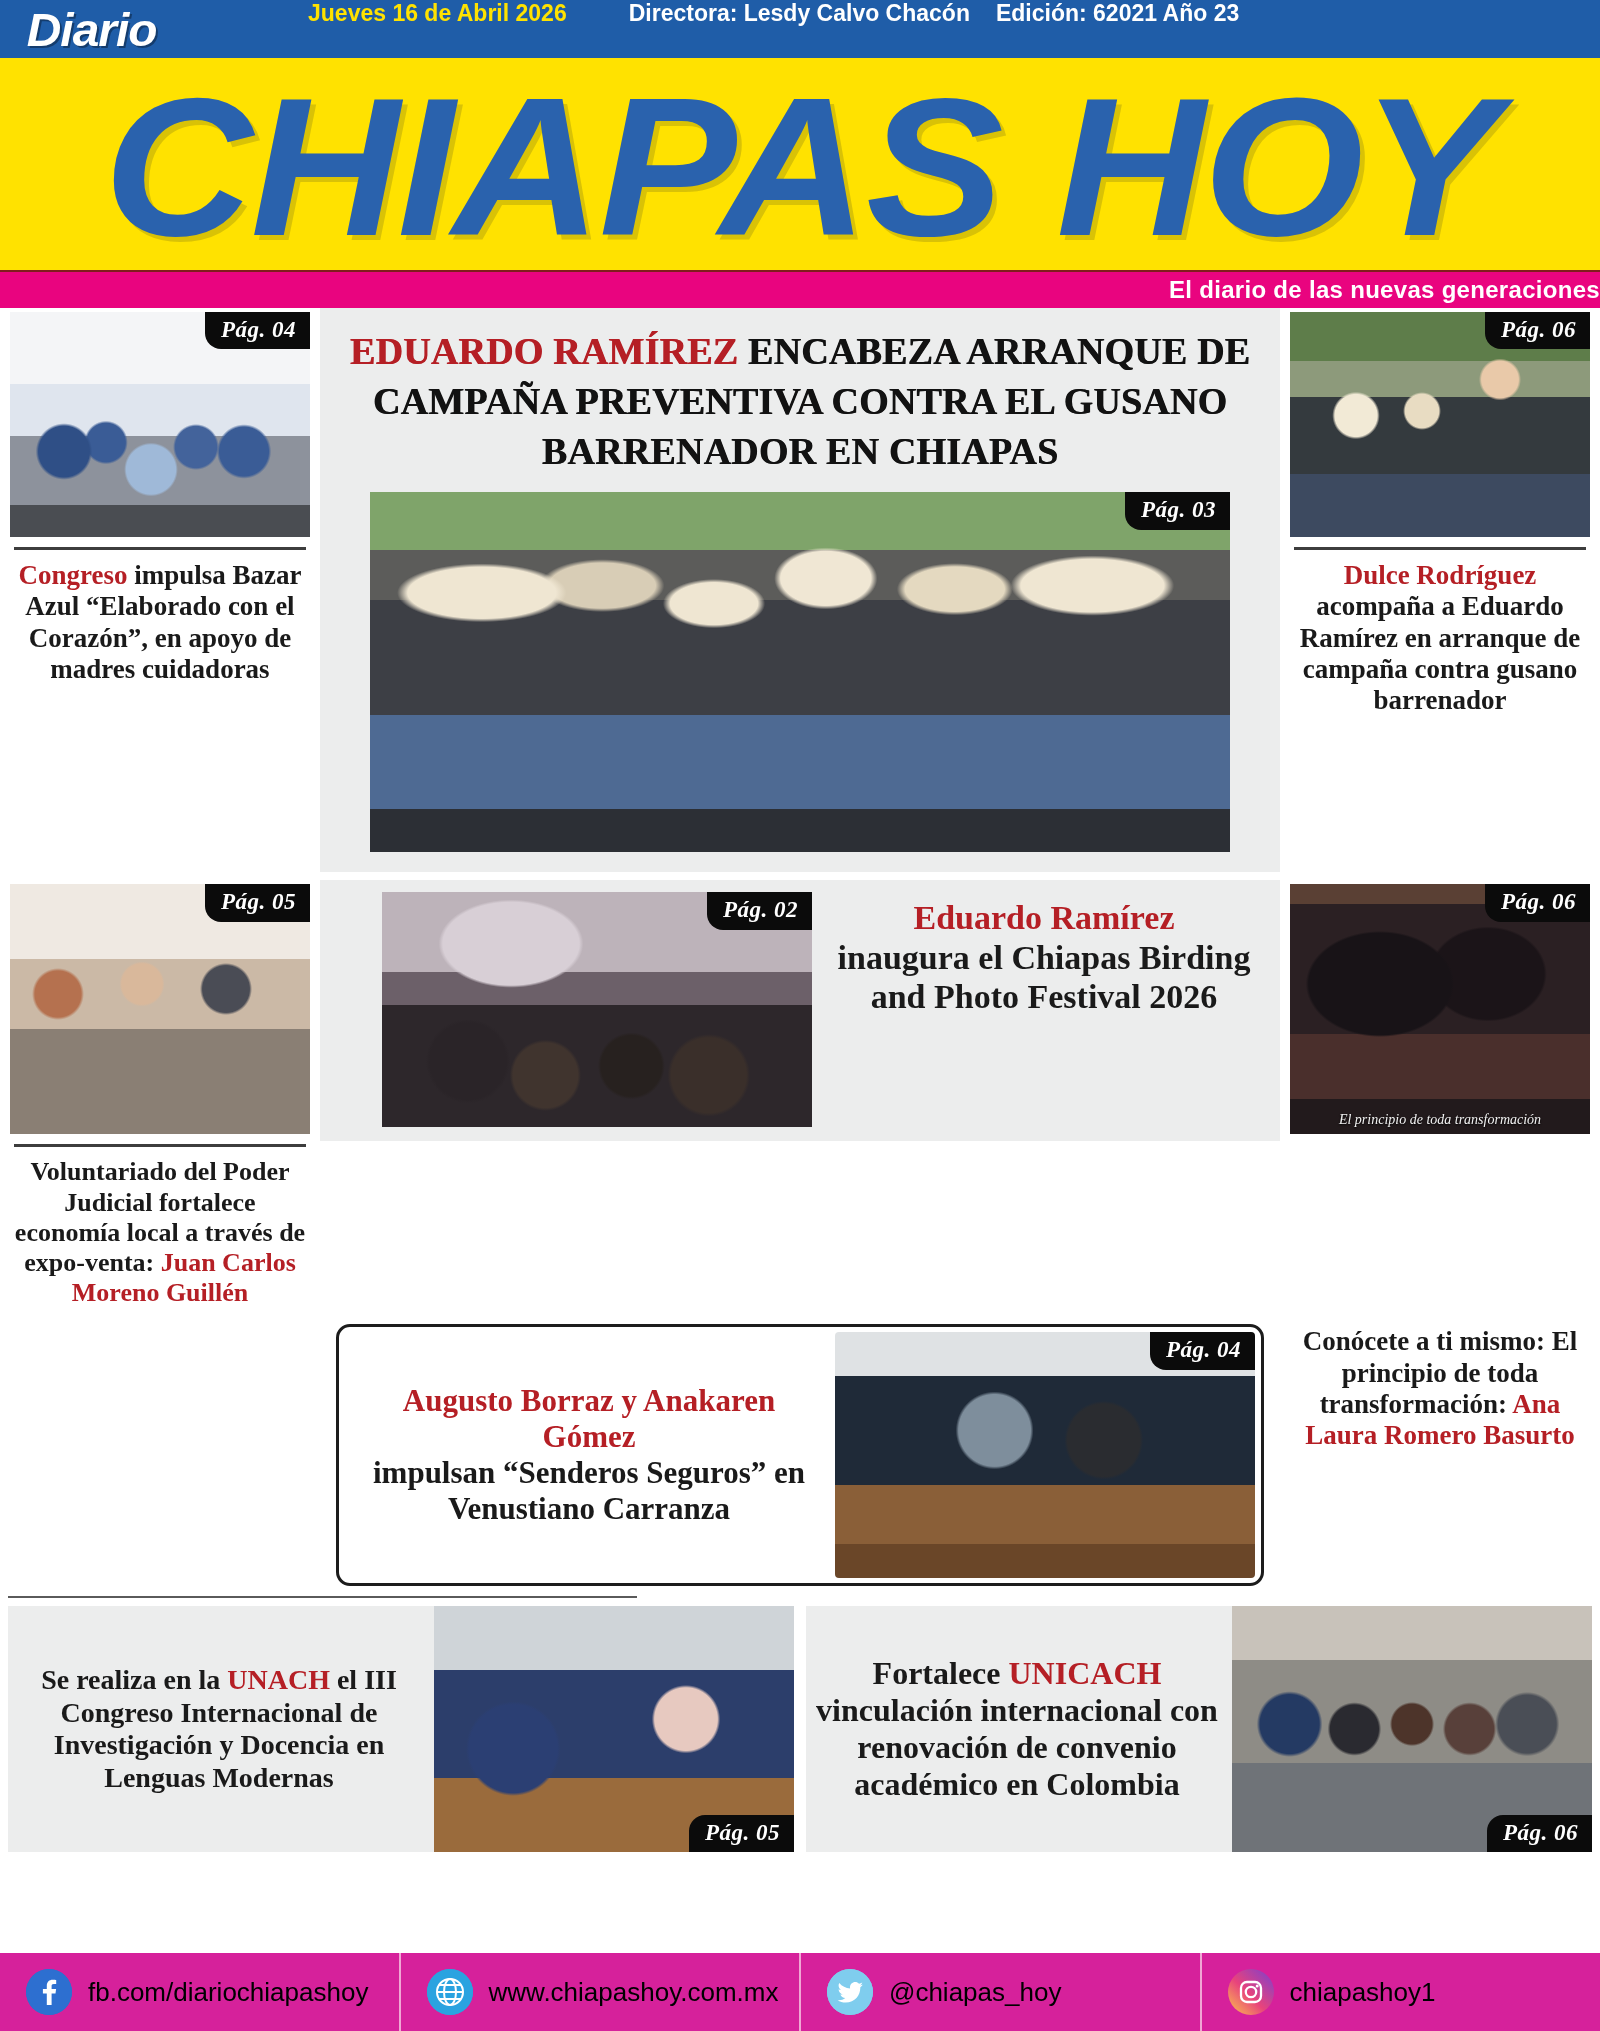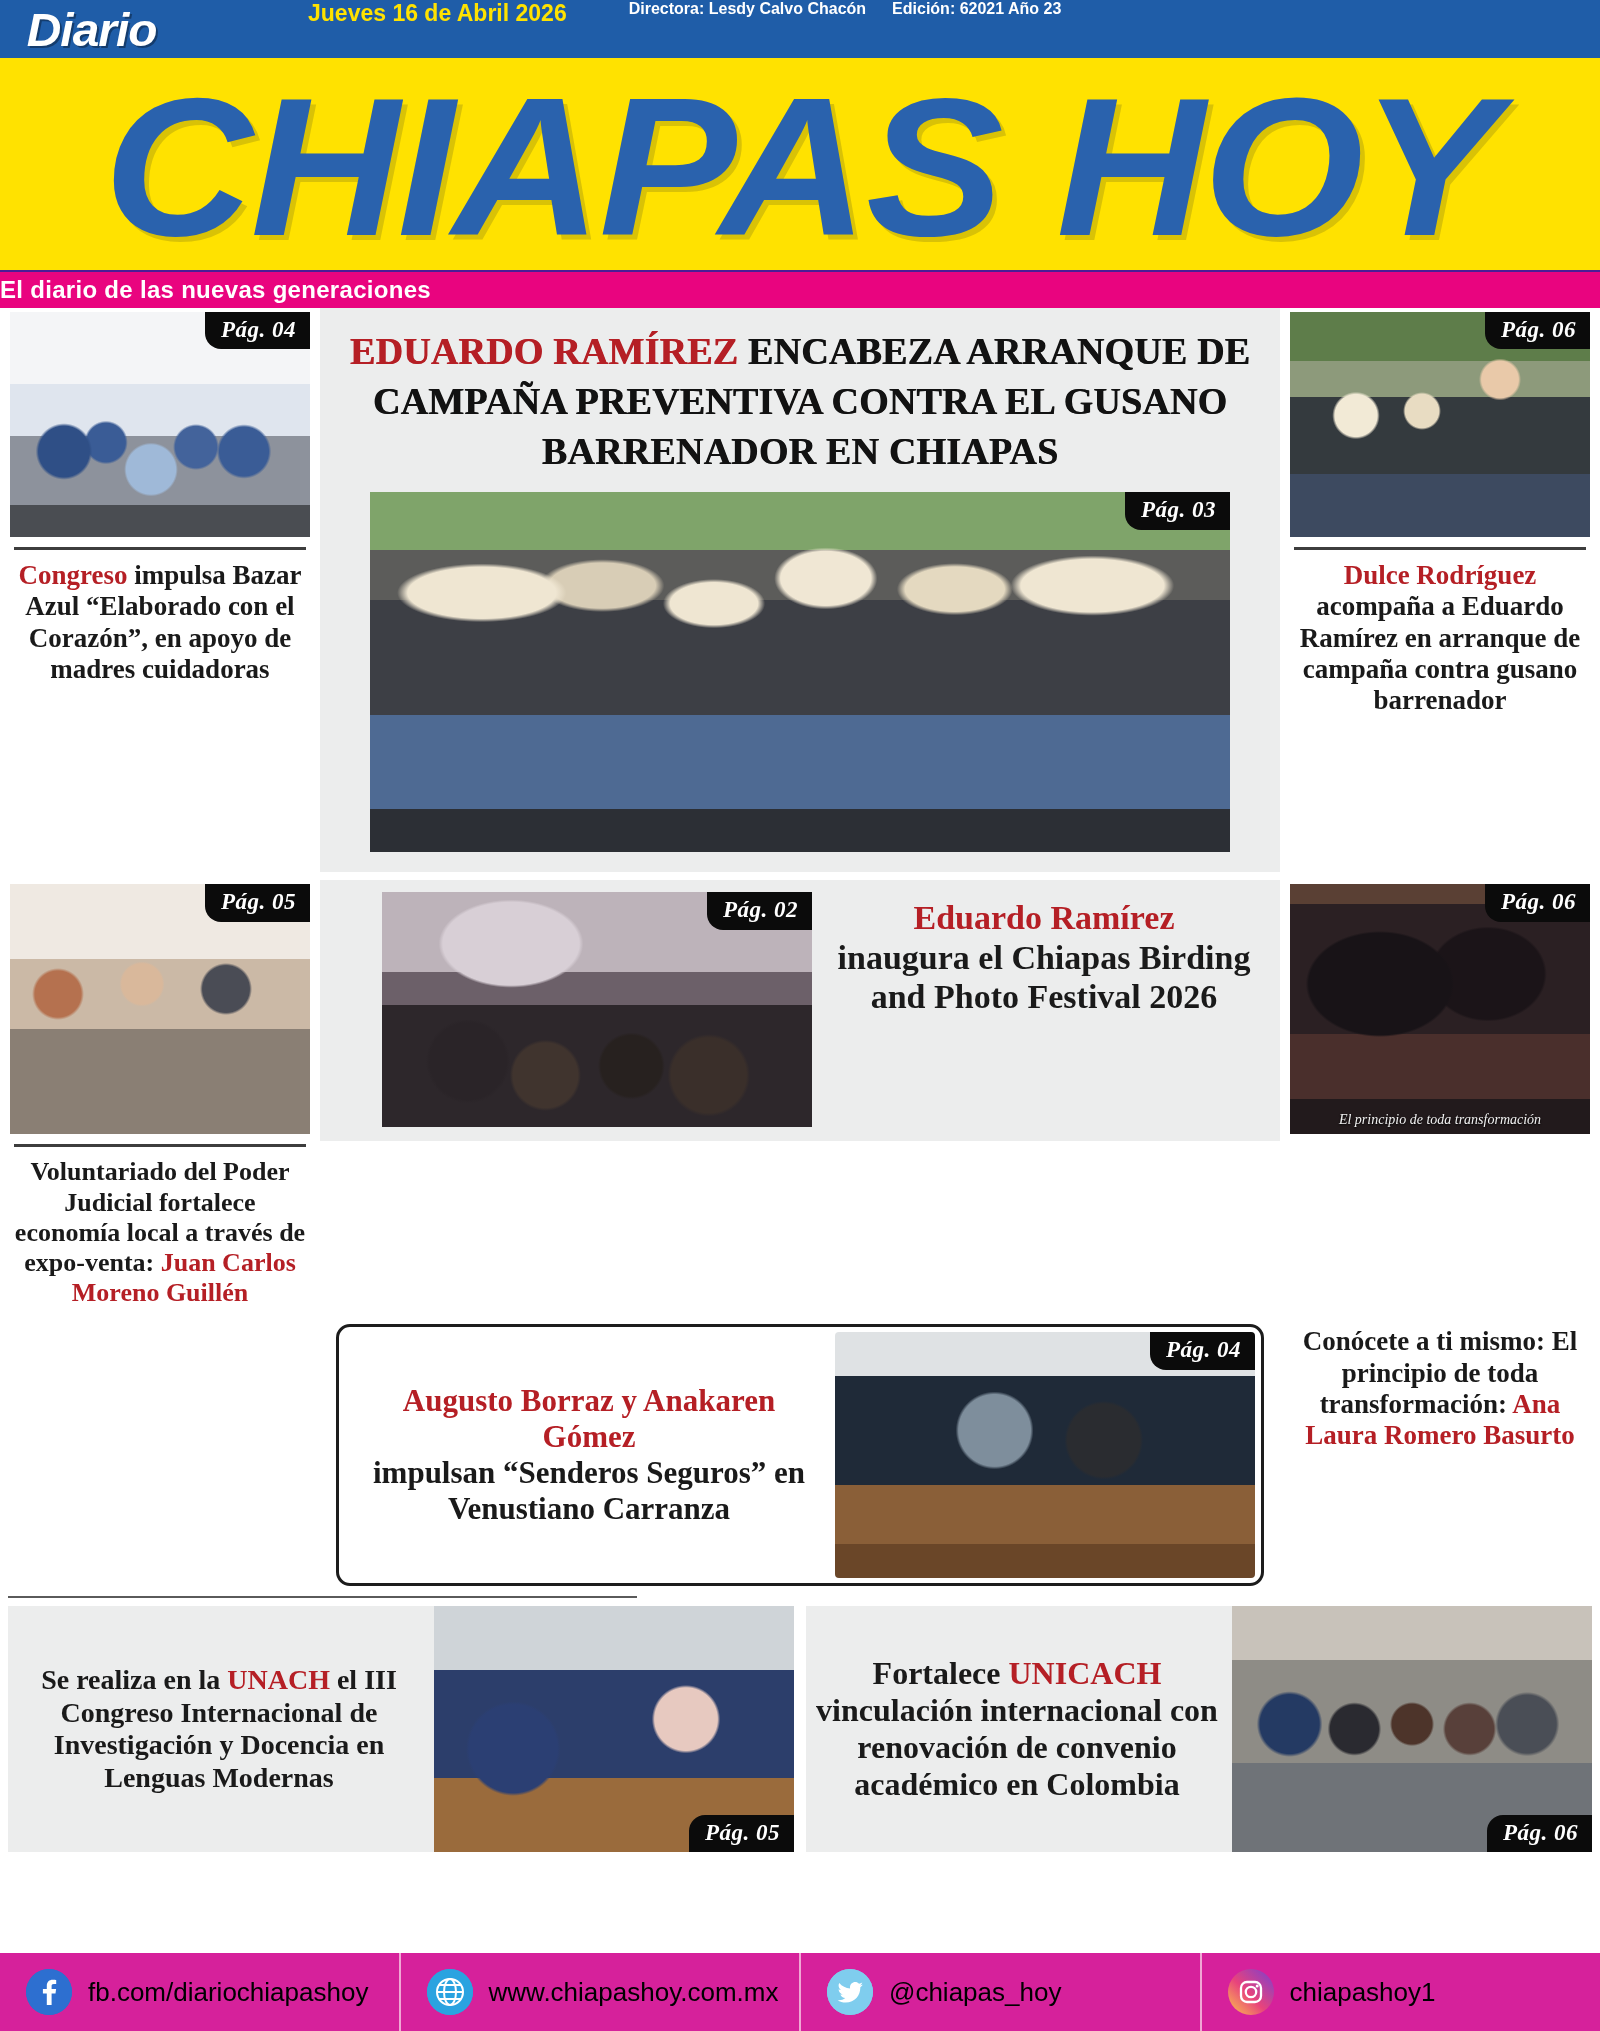--- a/index.html
+++ b/index.html
@@ -47,21 +47,21 @@
     font-family: "Liberation Sans", sans-serif;
     font-weight: bold;
     font-size: 23px;
     color: #ffe200;
     margin-left: 18px;
     white-space: nowrap;
   }
   .topbar-meta {
     font-family: "Liberation Sans", sans-serif;
     font-weight: bold;
-    font-size: 16px;
+    font-size: 23px;
     color: #ffffff;
     margin-left: 62px;
     white-space: nowrap;
   }
 
   
   .masthead {
     height: 212px;
     background: #ffe200;
     position: relative;
@@ -83,22 +83,22 @@
     white-space: nowrap;
     margin-top: 6px;
   }
 
   
   .tagline {
     height: 38px;
     background: #e9047f;
     display: flex;
     align-items: center;
-    justify-content: flex-start;
-    border-top: 2px solid #4c1d95;
+    justify-content: flex-end;
+    border-top: 2px solid #7f1d1d;
   }
   .tagline span {
     font-family: "Liberation Sans", sans-serif;
     font-size: 24px;
     font-weight: 600;
     color: #ffffff;
     letter-spacing: 0.3px;
   }
 
   

